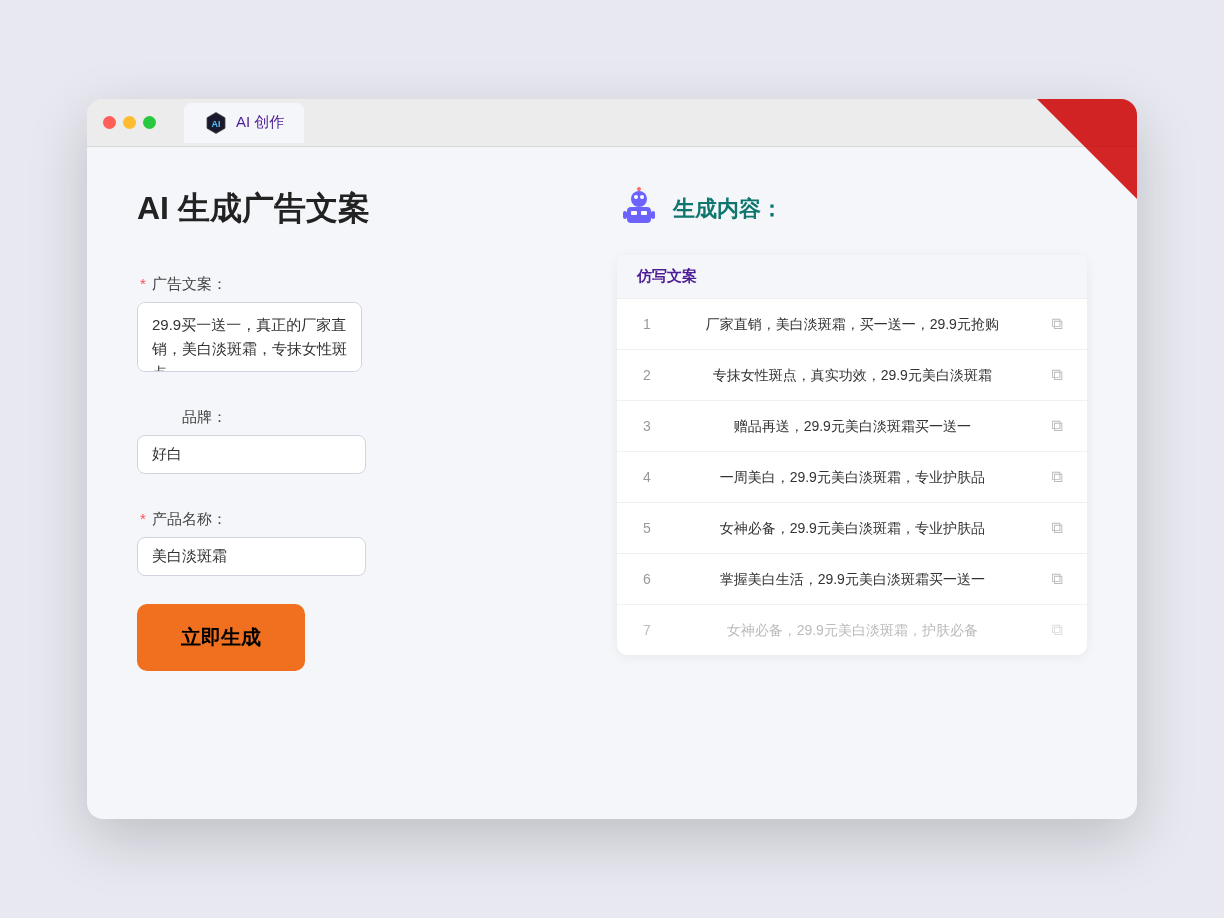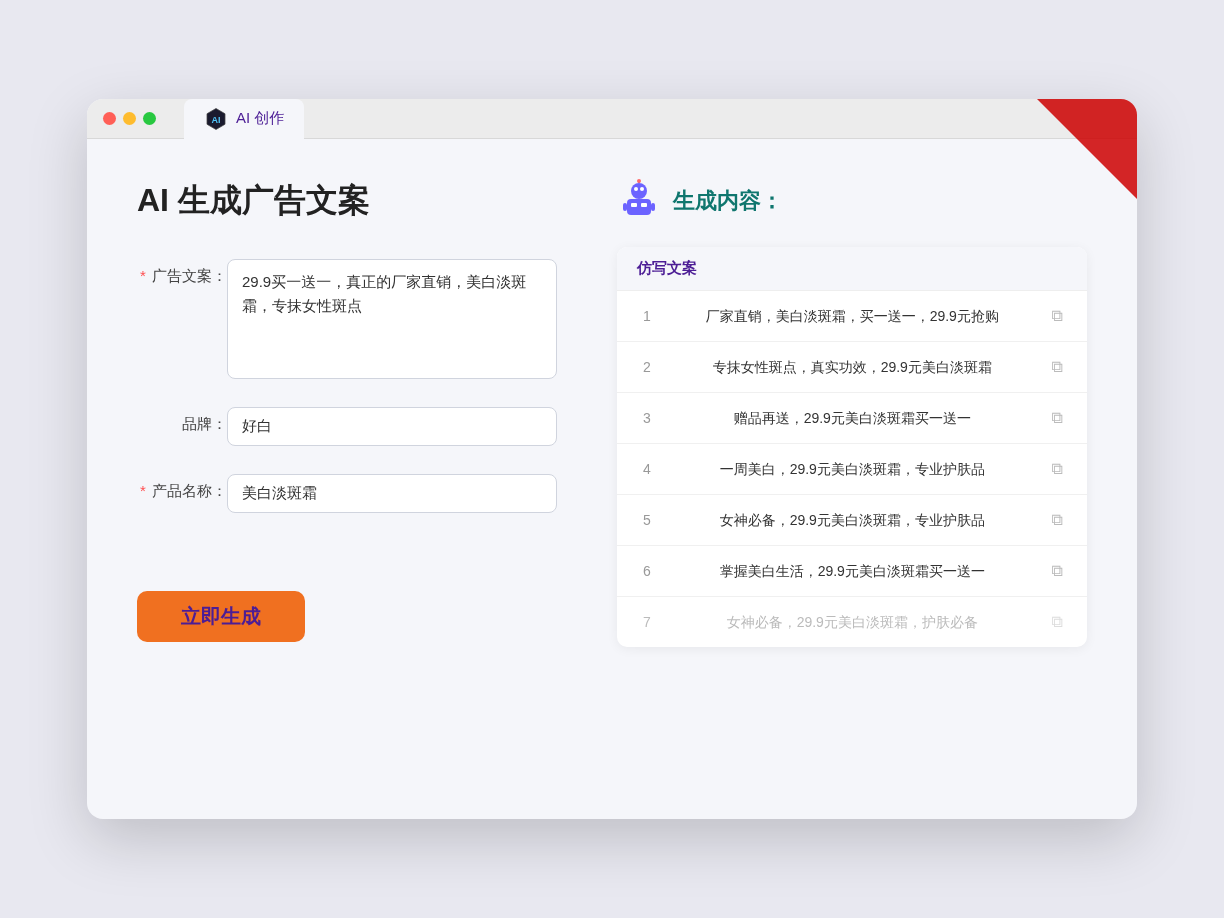--- a/index.html
+++ b/index.html
@@ -18,21 +18,21 @@
       background: #f5f6fa;
       border-radius: 16px;
       box-shadow: 0 20px 60px rgba(0,0,0,0.18);
       overflow: hidden;
       position: relative;
     }
 
     
     .title-bar {
       background: #ececec;
-      height: 40px;
+      height: 48px;
       display: flex;
       align-items: center;
       padding: 0 16px;
       gap: 12px;
       border-bottom: 1px solid #d8d8d8;
     }
 
     .traffic-lights {
       display: flex;
       gap: 7px;
@@ -85,21 +85,22 @@
       font-size: 32px;
       font-weight: 700;
       color: #222;
       margin-bottom: 36px;
     }
 
     .form-group {
       display: flex;
       align-items: flex-start;
       margin-bottom: 28px;
-      gap: 0;
+      gap: 8px;
+      flex-direction: column;
     }
 
     .form-label {
       font-size: 15px;
       color: #444;
       white-space: nowrap;
       padding-top: 8px;
       min-width: 90px;
       text-align: right;
     }
@@ -121,26 +122,25 @@
       font-family: inherit;
       resize: none;
     }
 
     textarea.form-input {
       height: 120px;
       line-height: 1.6;
     }
 
     .generate-btn {
-      margin-top: 50px;
       background: #f07020;
-      color: #4c1d95;
+      color: #000000;
       border: none;
       border-radius: 10px;
-      padding: 12px 44px;
+      padding: 20px 44px;
       font-size: 20px;
       font-weight: 600;
       cursor: pointer;
       font-family: inherit;
       transition: background 0.2s;
     }
 
     
     .right-panel {
       flex: 1;

